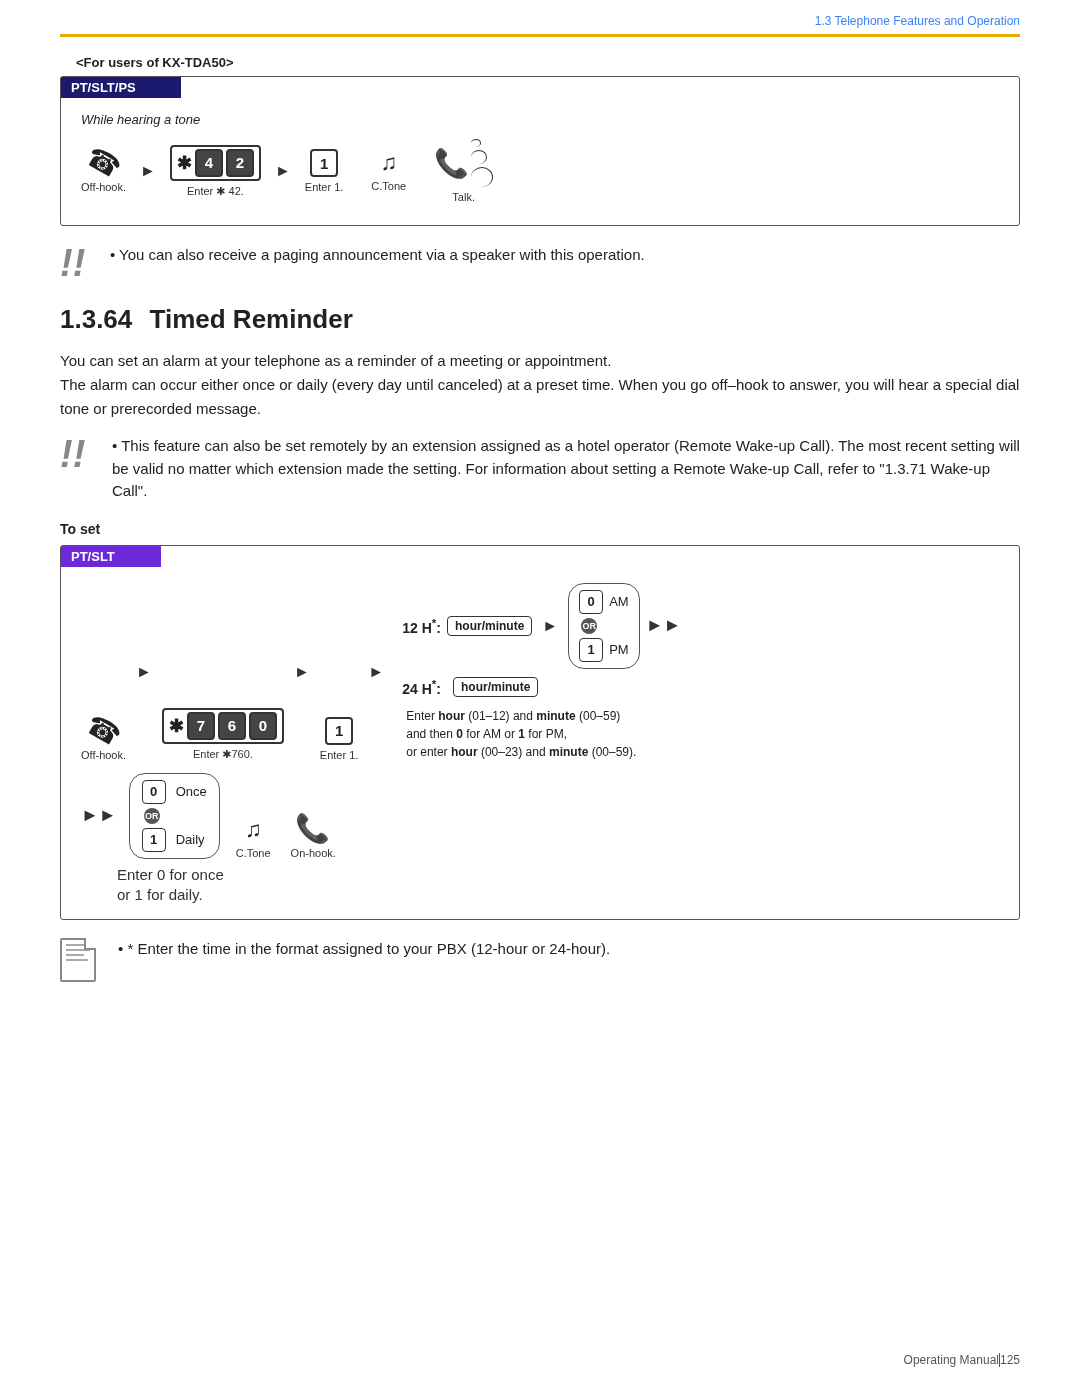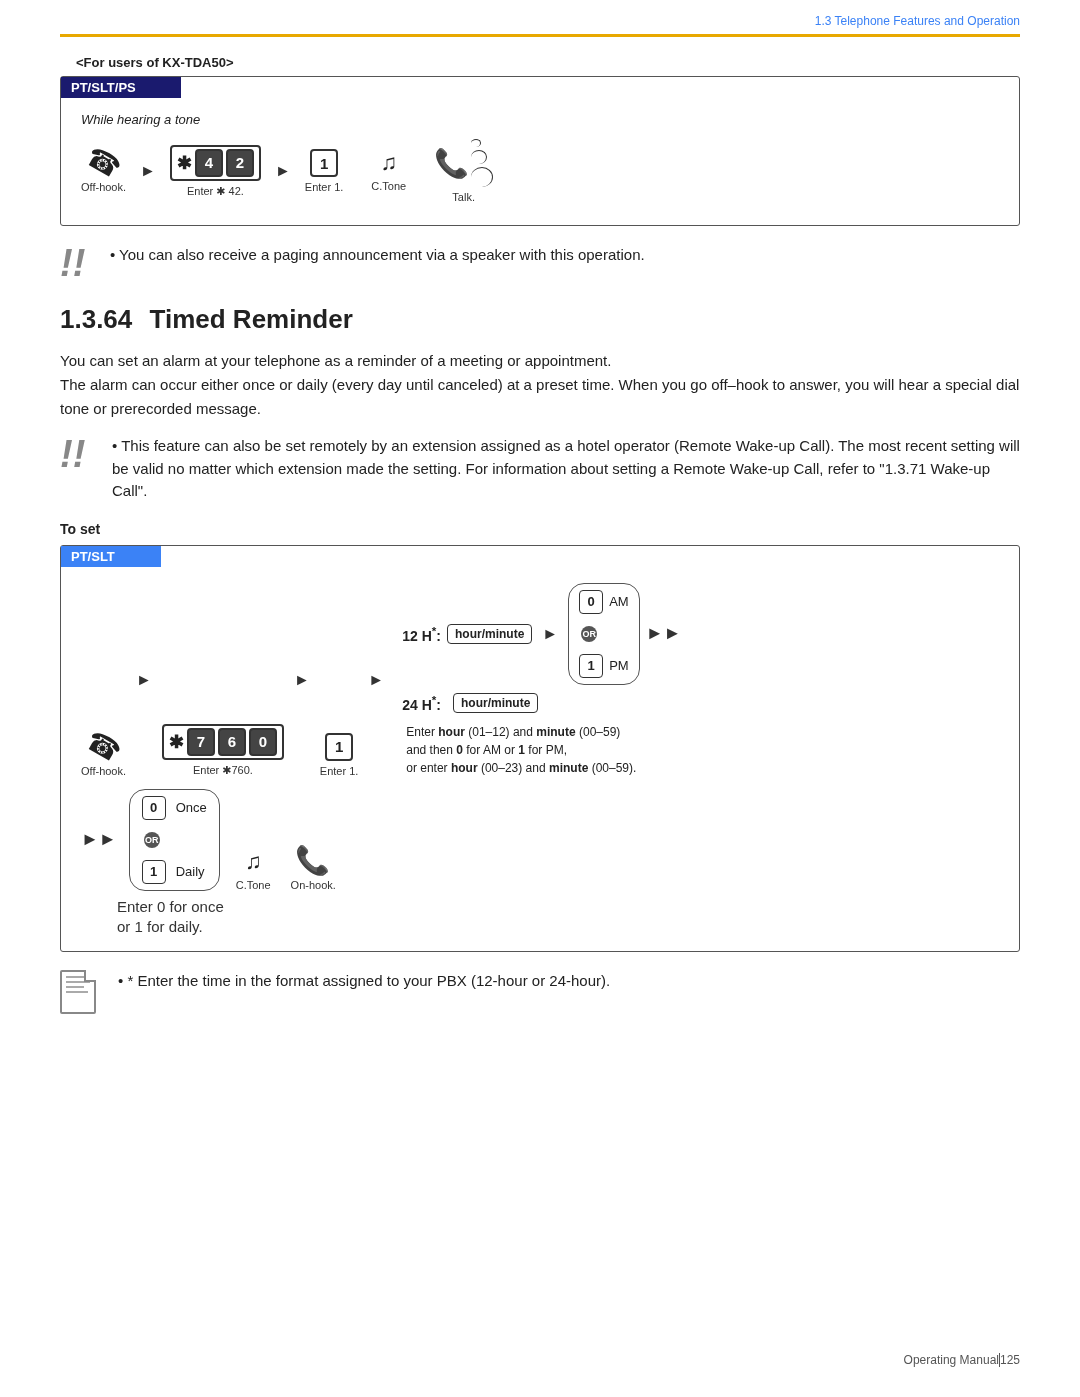--- a/index.html
+++ b/index.html
@@ -169,21 +169,21 @@
     }
 
     
     .ptbox2 {
       border: 1.5px solid #555;
       border-radius: 3px;
       margin-bottom: 18px;
       padding-bottom: 16px;
     }
     .ptbox2-header {
-      background: #3b82f6;
+      background: #6d28d9;
       color: #fff;
       font-weight: bold;
       font-size: 13px;
       padding: 3px 10px;
       display: inline-block;
       min-width: 100px;
       margin-bottom: 10px;
     }
     .ptbox2-inner {
       padding: 6px 20px 0 20px;
@@ -200,21 +200,21 @@
       background: #555;
       color: #fff;
       border-radius: 50%;
       font-size: 9px;
       font-weight: bold;
       width: 16px;
       height: 16px;
       display: flex;
       align-items: center;
       justify-content: center;
-      margin: 8px 2px;
+      margin: 0 2px;
     }
 
     .hour-min-box {
       border: 1.5px solid #333;
       border-radius: 4px;
       padding: 2px 7px;
       font-size: 12px;
       font-weight: bold;
       white-space: nowrap;
     }

